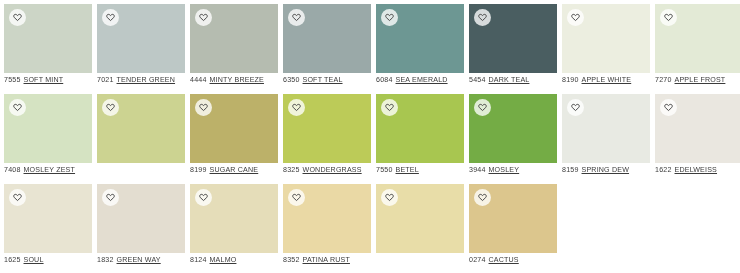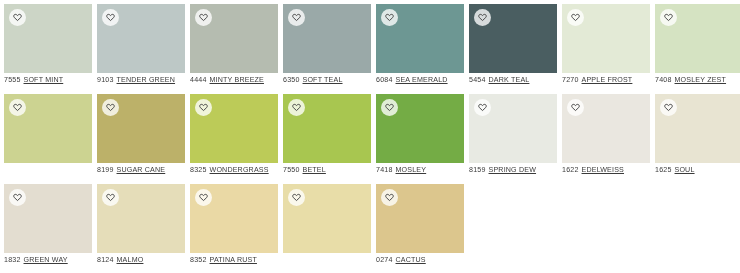--- a/index.html
+++ b/index.html
@@ -90,21 +90,21 @@
       <div class="swatch-label"><span class="swatch-code">7555</span><span class="swatch-name">SOFT MINT</span></div>
     </div>
     <div class="swatch-cell">
       <div class="swatch-chip" style="background: rgb(189, 200, 198);">
         <div class="fav-button">
           <svg viewBox="0 0 10 10">
             <path d="M5 8.4 L1.5 5.1 C0.2 3.9 0.8 1.7 2.5 1.5 C3.4 1.4 4.3 1.9 4.7 2.6 L5 3.1 L5.3 2.6 C5.7 1.9 6.6 1.4 7.5 1.5 C9.2 1.7 9.8 3.9 8.5 5.1 Z" fill="none" stroke="#4a4a4a" stroke-width="1.1"></path>
           </svg>
         </div>
       </div>
-      <div class="swatch-label"><span class="swatch-code">9103</span><span class="swatch-name">TENDER GREEN</span></div>
+      <div class="swatch-label"><span class="swatch-code">7021</span><span class="swatch-name">TENDER GREEN</span></div>
     </div>
     <div class="swatch-cell">
       <div class="swatch-chip" style="background: rgb(181, 188, 176);">
         <div class="fav-button">
           <svg viewBox="0 0 10 10">
             <path d="M5 8.4 L1.5 5.1 C0.2 3.9 0.8 1.7 2.5 1.5 C3.4 1.4 4.3 1.9 4.7 2.6 L5 3.1 L5.3 2.6 C5.7 1.9 6.6 1.4 7.5 1.5 C9.2 1.7 9.8 3.9 8.5 5.1 Z" fill="none" stroke="#4a4a4a" stroke-width="1.1"></path>
           </svg>
         </div>
       </div>
       <div class="swatch-label"><span class="swatch-code">4444</span><span class="swatch-name">MINTY BREEZE</span></div>
@@ -133,20 +133,30 @@
       <div class="swatch-chip" style="background: rgb(74, 94, 97);">
         <div class="fav-button">
           <svg viewBox="0 0 10 10">
             <path d="M5 8.4 L1.5 5.1 C0.2 3.9 0.8 1.7 2.5 1.5 C3.4 1.4 4.3 1.9 4.7 2.6 L5 3.1 L5.3 2.6 C5.7 1.9 6.6 1.4 7.5 1.5 C9.2 1.7 9.8 3.9 8.5 5.1 Z" fill="none" stroke="#4a4a4a" stroke-width="1.1"></path>
           </svg>
         </div>
       </div>
       <div class="swatch-label"><span class="swatch-code">5454</span><span class="swatch-name">DARK TEAL</span></div>
     </div>
     <div class="swatch-cell">
+      <div class="swatch-chip" style="background: rgb(236, 238, 224);">
+        <div class="fav-button">
+          <svg viewBox="0 0 10 10">
+            <path d="M5 8.4 L1.5 5.1 C0.2 3.9 0.8 1.7 2.5 1.5 C3.4 1.4 4.3 1.9 4.7 2.6 L5 3.1 L5.3 2.6 C5.7 1.9 6.6 1.4 7.5 1.5 C9.2 1.7 9.8 3.9 8.5 5.1 Z" fill="none" stroke="#4a4a4a" stroke-width="1.1"></path>
+          </svg>
+        </div>
+      </div>
+      <div class="swatch-label"><span class="swatch-code">8190</span><span class="swatch-name">APPLE WHITE</span></div>
+    </div>
+    <div class="swatch-cell">
       <div class="swatch-chip" style="background: rgb(227, 234, 214);">
         <div class="fav-button">
           <svg viewBox="0 0 10 10">
             <path d="M5 8.4 L1.5 5.1 C0.2 3.9 0.8 1.7 2.5 1.5 C3.4 1.4 4.3 1.9 4.7 2.6 L5 3.1 L5.3 2.6 C5.7 1.9 6.6 1.4 7.5 1.5 C9.2 1.7 9.8 3.9 8.5 5.1 Z" fill="none" stroke="#4a4a4a" stroke-width="1.1"></path>
           </svg>
         </div>
       </div>
       <div class="swatch-label"><span class="swatch-code">7270</span><span class="swatch-name">APPLE FROST</span></div>
     </div>
     <div class="swatch-cell">
@@ -199,21 +209,21 @@
       <div class="swatch-label"><span class="swatch-code">7550</span><span class="swatch-name">BETEL</span></div>
     </div>
     <div class="swatch-cell">
       <div class="swatch-chip" style="background: rgb(116, 172, 69);">
         <div class="fav-button">
           <svg viewBox="0 0 10 10">
             <path d="M5 8.4 L1.5 5.1 C0.2 3.9 0.8 1.7 2.5 1.5 C3.4 1.4 4.3 1.9 4.7 2.6 L5 3.1 L5.3 2.6 C5.7 1.9 6.6 1.4 7.5 1.5 C9.2 1.7 9.8 3.9 8.5 5.1 Z" fill="none" stroke="#4a4a4a" stroke-width="1.1"></path>
           </svg>
         </div>
       </div>
-      <div class="swatch-label"><span class="swatch-code">7418</span><span class="swatch-name">MOSLEY</span></div>
+      <div class="swatch-label"><span class="swatch-code">3944</span><span class="swatch-name">MOSLEY</span></div>
     </div>
     <div class="swatch-cell">
       <div class="swatch-chip" style="background: rgb(232, 234, 227);">
         <div class="fav-button">
           <svg viewBox="0 0 10 10">
             <path d="M5 8.4 L1.5 5.1 C0.2 3.9 0.8 1.7 2.5 1.5 C3.4 1.4 4.3 1.9 4.7 2.6 L5 3.1 L5.3 2.6 C5.7 1.9 6.6 1.4 7.5 1.5 C9.2 1.7 9.8 3.9 8.5 5.1 Z" fill="none" stroke="#4a4a4a" stroke-width="1.1"></path>
           </svg>
         </div>
       </div>
       <div class="swatch-label"><span class="swatch-code">8159</span><span class="swatch-name">SPRING DEW</span></div>

